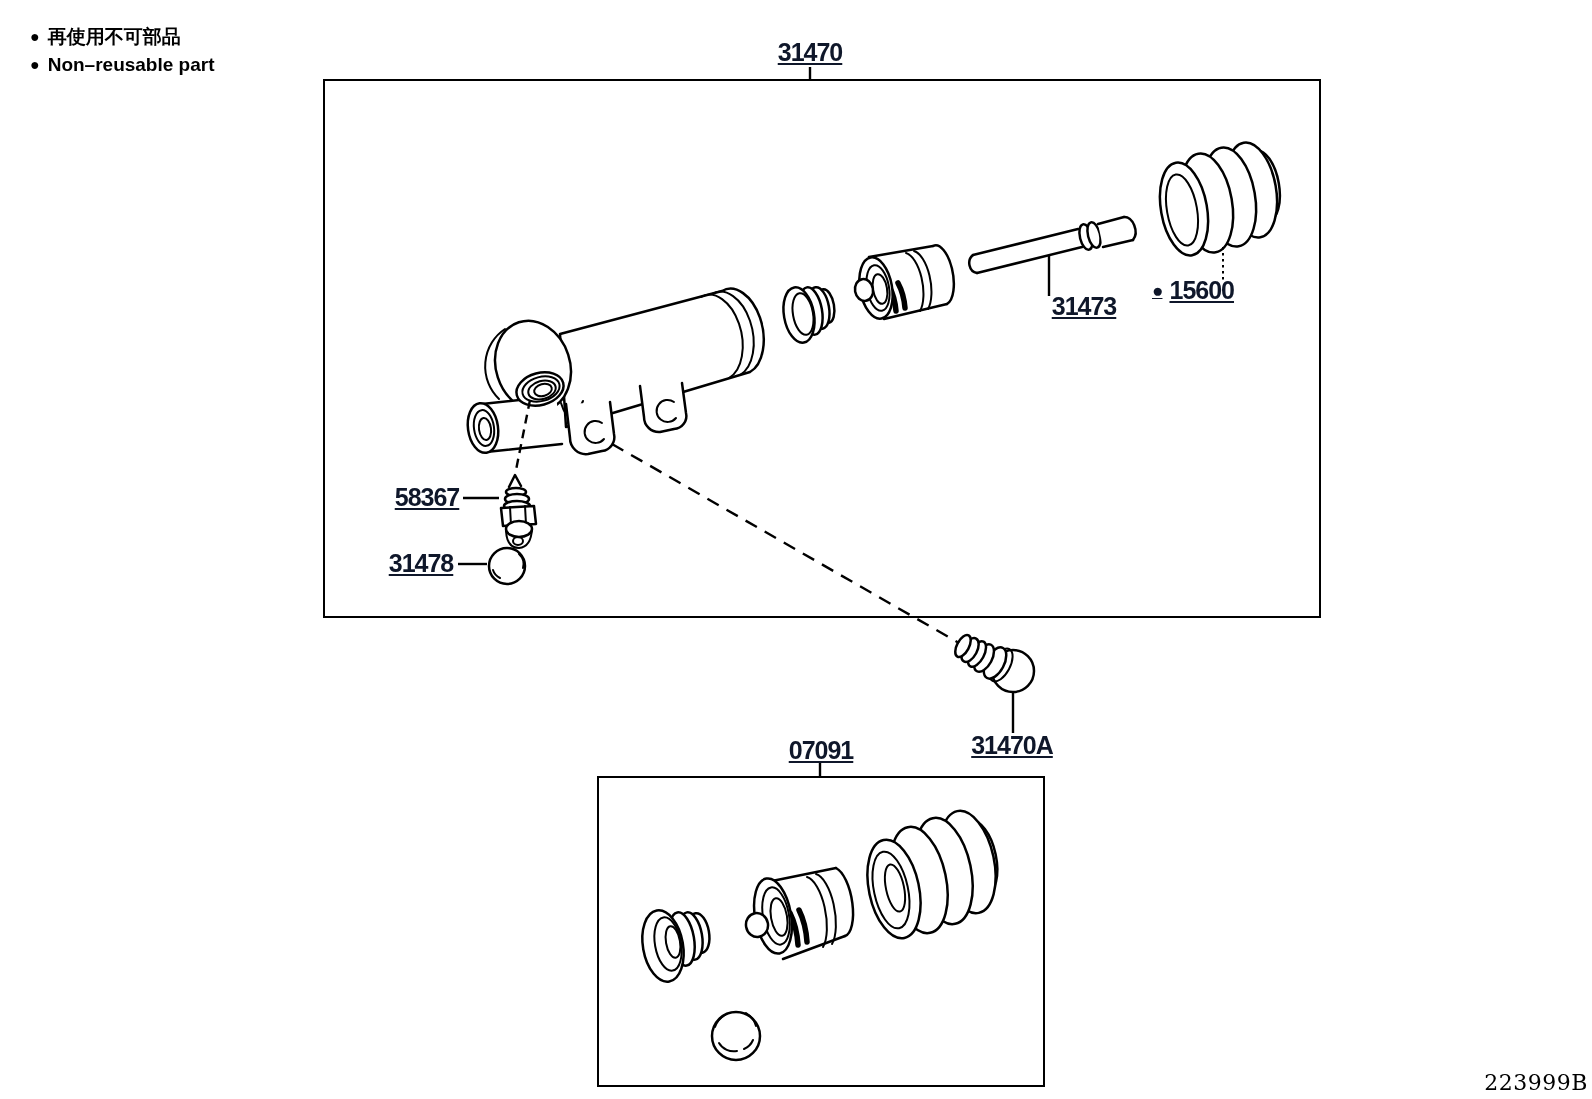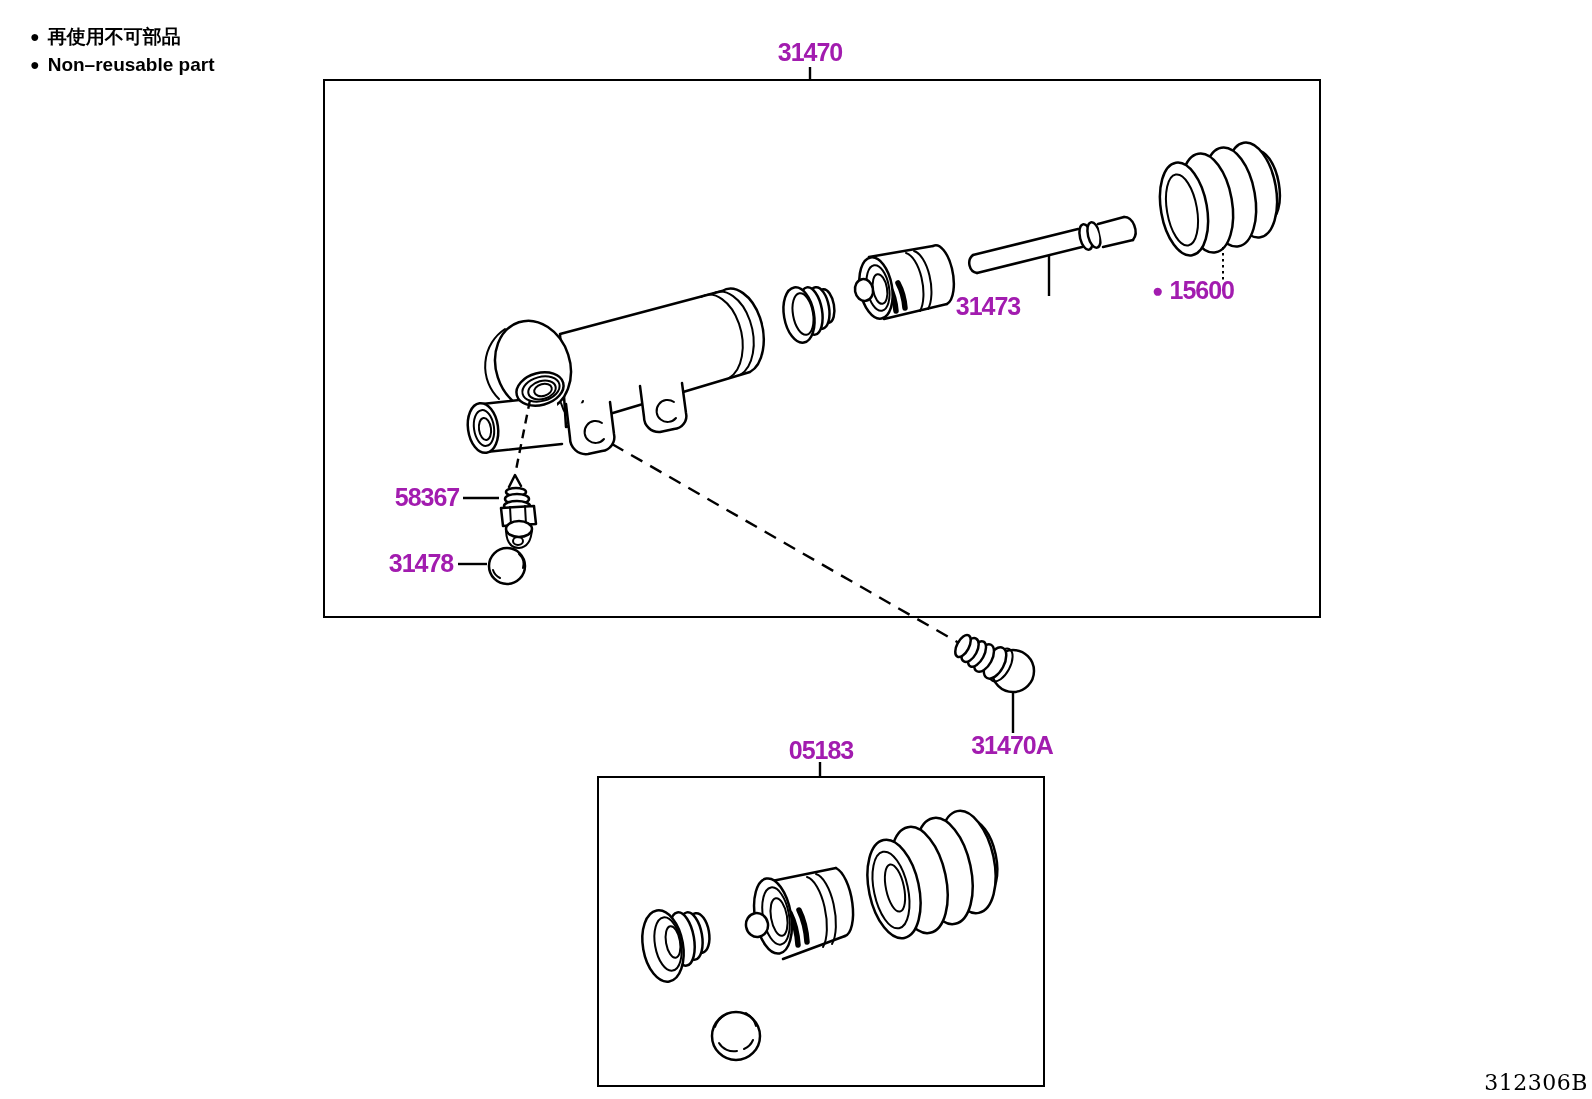--- a/index.html
+++ b/index.html
@@ -16,23 +16,24 @@
   .thin { fill:none; stroke:#000; stroke-width:2; stroke-linecap:round; }
   .band { fill:none; stroke:#000; stroke-width:5.5; stroke-linecap:round; }
   .boxline { fill:none; stroke:#000; stroke-width:2; }
   .dash1 { fill:none; stroke:#000; stroke-width:2.4; stroke-dasharray:9 6; }
   .dash2 { fill:none; stroke:#000; stroke-width:2.4; stroke-dasharray:13 9; }
   .dot1  { fill:none; stroke:#000; stroke-width:2; stroke-dasharray:2.5 3.5; }
   .leader { fill:none; stroke:#000; stroke-width:2.4; }
 
   
   .pn {
-    position:absolute; color:#a21caf; font-weight:bold; font-size:25px;
+    position:absolute; color:#0f172a; font-weight:bold; font-size:25px;
     letter-spacing:-1px; white-space:nowrap; transform:translateX(-50%);
     line-height:1;
+    text-decoration:underline;
   }
   .pn-row { display:flex; align-items:center; gap:7px; }
   .dotmark { font-size:19px; line-height:1; }
 
   .legend { position:absolute; left:30px; top:26px; }
   .legend-row {
     display:flex; align-items:center; gap:8px;
     font-weight:bold; font-size:19px; color:#000; margin-bottom:5px;
     line-height:1.2; white-space:nowrap;
   }
@@ -214,30 +215,30 @@
       <span>再使用不可部品</span>
     </div>
     <div class="legend-row">
       <span class="dotmark">●</span>
       <span>Non–reusable part</span>
     </div>
   </div>
 
   <div class="pn" style="left:810px; top:40px;">31470</div>
 
-  <div class="pn" style="left:988px; top:294px;text-align:center;">31473</div>
+  <div class="pn" style="left:1084px; top:294px;text-align:center;">31473</div>
 
   <div class="pn pn-row" style="left:1193px; top:278px;">
     <span class="dotmark">●</span>
     <span>15600</span>
   </div>
 
   <div class="pn" style="left:427px; top:485px;">58367</div>
 
   <div class="pn" style="left:421px; top:551px;text-align:center;">31478</div>
 
   <div class="pn" style="left:1012px; top:733px;">31470A</div>
 
-  <div class="pn" style="left:821px; top:738px;">05183</div>
-
-  <div class="diagram-code">312306B</div>
+  <div class="pn" style="left:821px; top:738px;">07091</div>
+
+  <div class="diagram-code">223999B</div>
 
 </div>
 
 </body></html>

